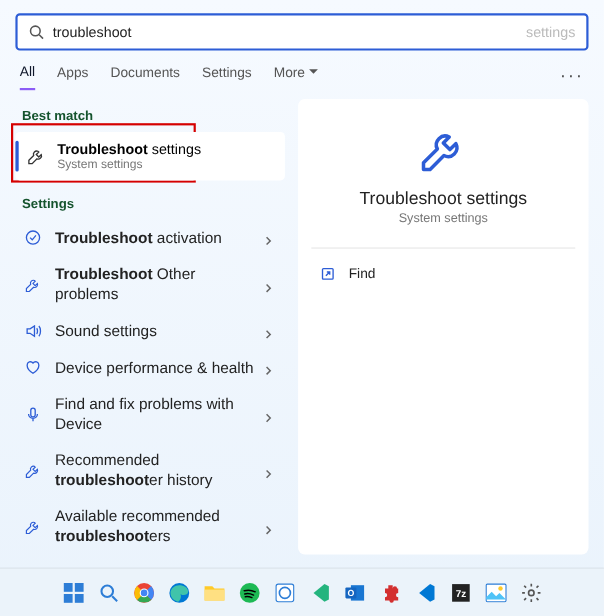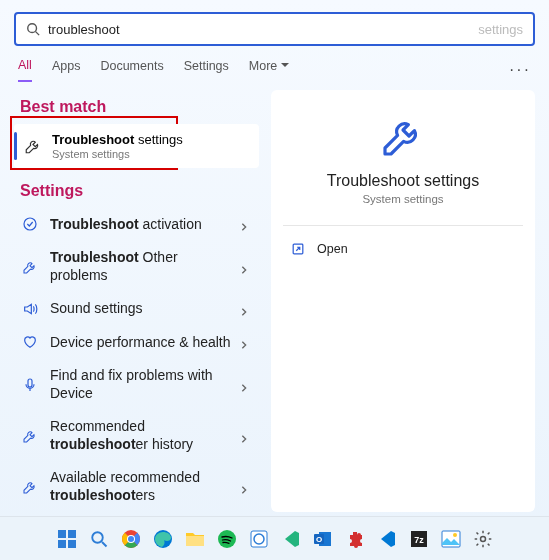--- a/index.html
+++ b/index.html
@@ -6,29 +6,29 @@
   body { width: 549px; height: 560px; background: linear-gradient(180deg, #f6faff 0%, #eaf3fc 100%); position: relative; overflow: hidden; }
 
   .search-panel { padding: 12px 14px 0 14px; }
   .search-box { display: flex; align-items: center; background: #fff; border: 2px solid #2d5dd6; border-radius: 4px; height: 34px; padding: 0 10px; }
   .search-box .mag { width: 14px; height: 14px; margin-right: 8px; flex-shrink: 0; }
   .search-box input { border: none; outline: none; font-size: 13px; flex: 1; background: transparent; color: #222; }
   .search-box input::placeholder { color: #999; }
 
   .tabs-row { display: flex; align-items: center; padding: 12px 18px 0 18px; font-size: 12.5px; color: #555; position: relative; }
   .tab { margin-right: 20px; padding-bottom: 8px; cursor: pointer; }
-  .tab.active { color: #be185d; border-bottom: 2px solid #8b5cf6; }
+  .tab.active { color: #0f172a; border-bottom: 2px solid #8b5cf6; }
   .tab.more::after { content: ""; display: inline-block; margin-left: 4px; border: 4px solid transparent; border-top-color: #555; vertical-align: middle; }
   .dots { margin-left: auto; font-size: 16px; color: #444; letter-spacing: 2px; cursor: pointer; }
 
   .content { display: flex; padding: 8px 14px 0 14px; gap: 12px; }
   .left { flex: 1; min-width: 0; }
   .right { width: 264px; background: #fff; border-radius: 6px; padding: 18px 12px; }
 
-  .section-label { font-size: 16px; font-weight: 600; color: #be185d; padding: 8px 6px; }
+  .section-label { font-size: 12px; font-weight: 600; color: #14532d; padding: 8px 6px; }
 
   .best-match-item { display: flex; align-items: center; background: #fff; border-radius: 4px; padding: 8px 10px; position: relative; }
   .best-match-item .accent { position: absolute; left: 0; top: 8px; bottom: 8px; width: 3px; background: #2d5dd6; border-radius: 2px; }
   .best-match-item .ic { width: 18px; height: 18px; margin-right: 10px; flex-shrink: 0; }
   .best-match-item .txt .t1 { font-size: 13px; line-height: 1.2; }
   .best-match-item .txt .t2 { font-size: 11px; color: #777; }
   .bm-highlight { position: absolute; border: 2px solid #d50000; pointer-events: none; }
 
   .list-item { display: flex; align-items: center; padding: 8px 10px 8px 8px; font-size: 14px; color: #222; cursor: pointer; border-radius: 4px; }
   .list-item .ic { width: 16px; height: 16px; margin-right: 12px; flex-shrink: 0; }
@@ -175,21 +175,21 @@
     <div class="preview-title">Troubleshoot settings</div>
     <div class="preview-sub">System settings</div>
     <div class="divider"></div>
     <div class="action-row">
       <span class="ic">
         <svg viewBox="0 0 16 16" fill="none" stroke="#2d5dd6" stroke-width="1.4">
             <rect x="2.5" y="2.5" width="11" height="11" rx="1"></rect>
             <path d="M6 10l4-4M7 6h3v3"></path>
           </svg>
       </span>
-      <span>Open</span>
+      <span>Find</span>
     </div>
   </div>
 </div>
 
 <div class="taskbar">
   <div class="tb-icon">
       <svg width="20" height="20" viewBox="0 0 20 20">
         <rect x="1" y="1" width="8" height="8" fill="#2d7dd6"></rect>
         <rect x="11" y="1" width="8" height="8" fill="#2d7dd6"></rect>
         <rect x="1" y="11" width="8" height="8" fill="#2d7dd6"></rect>

